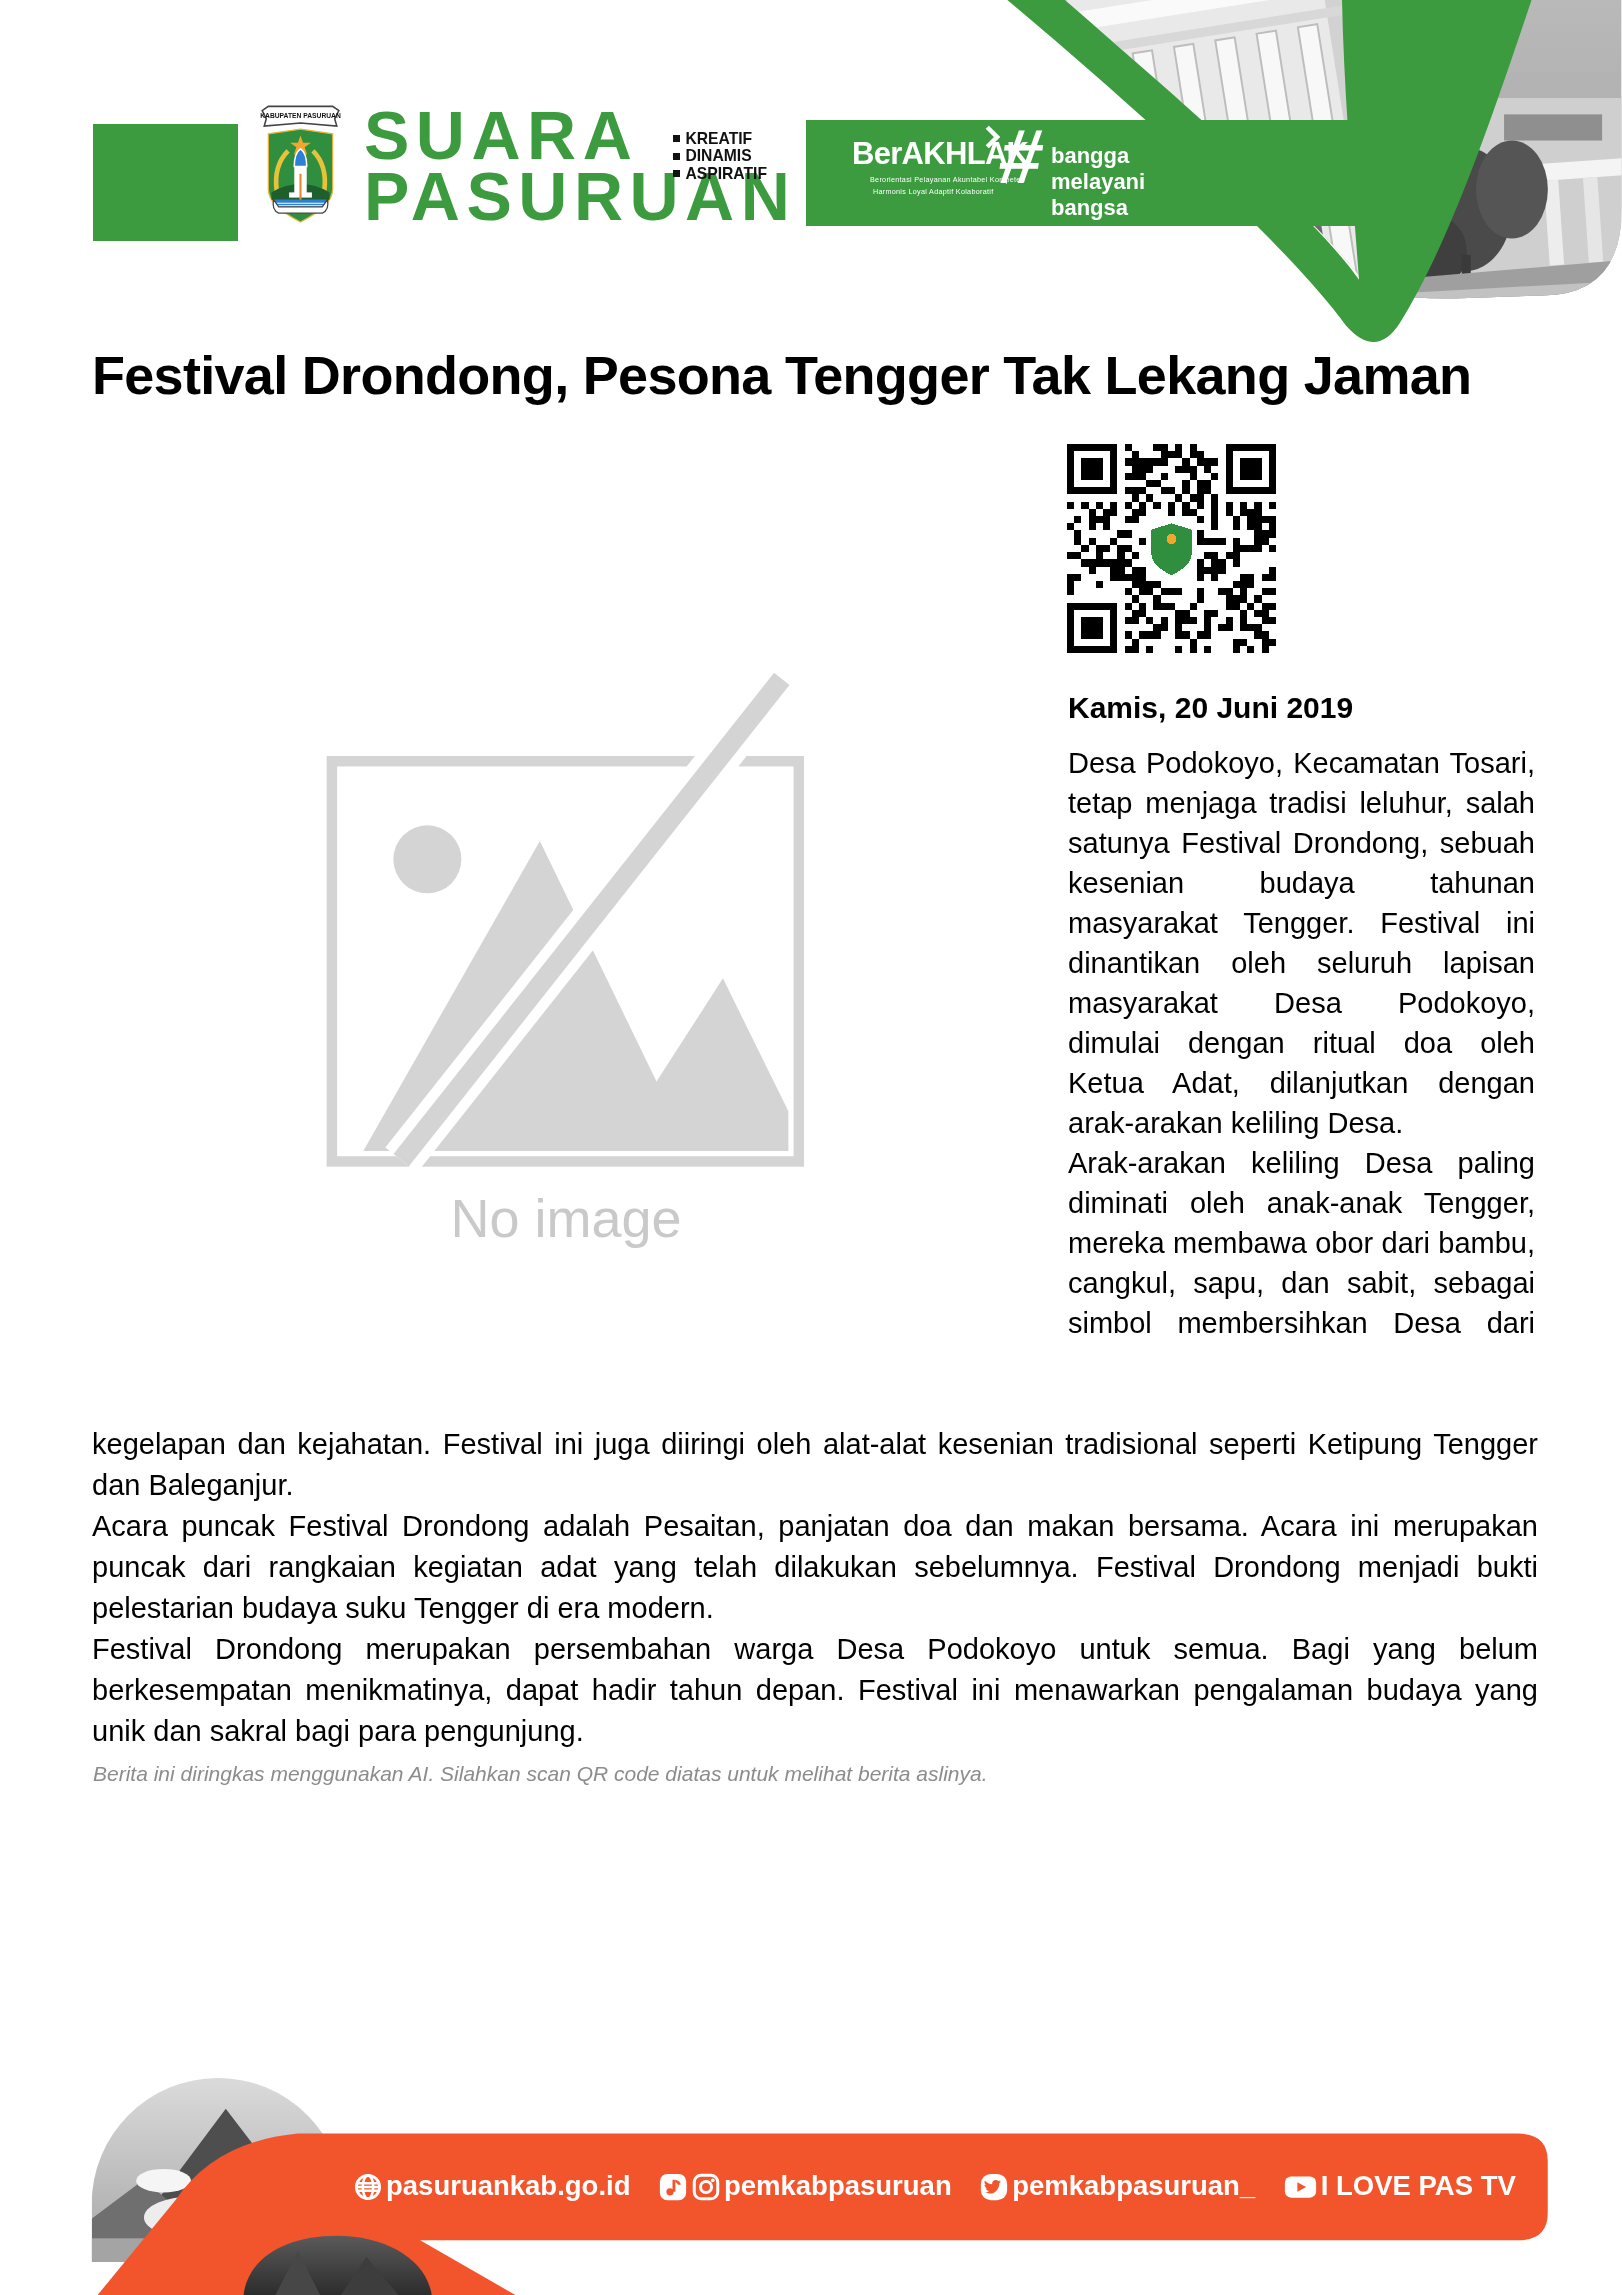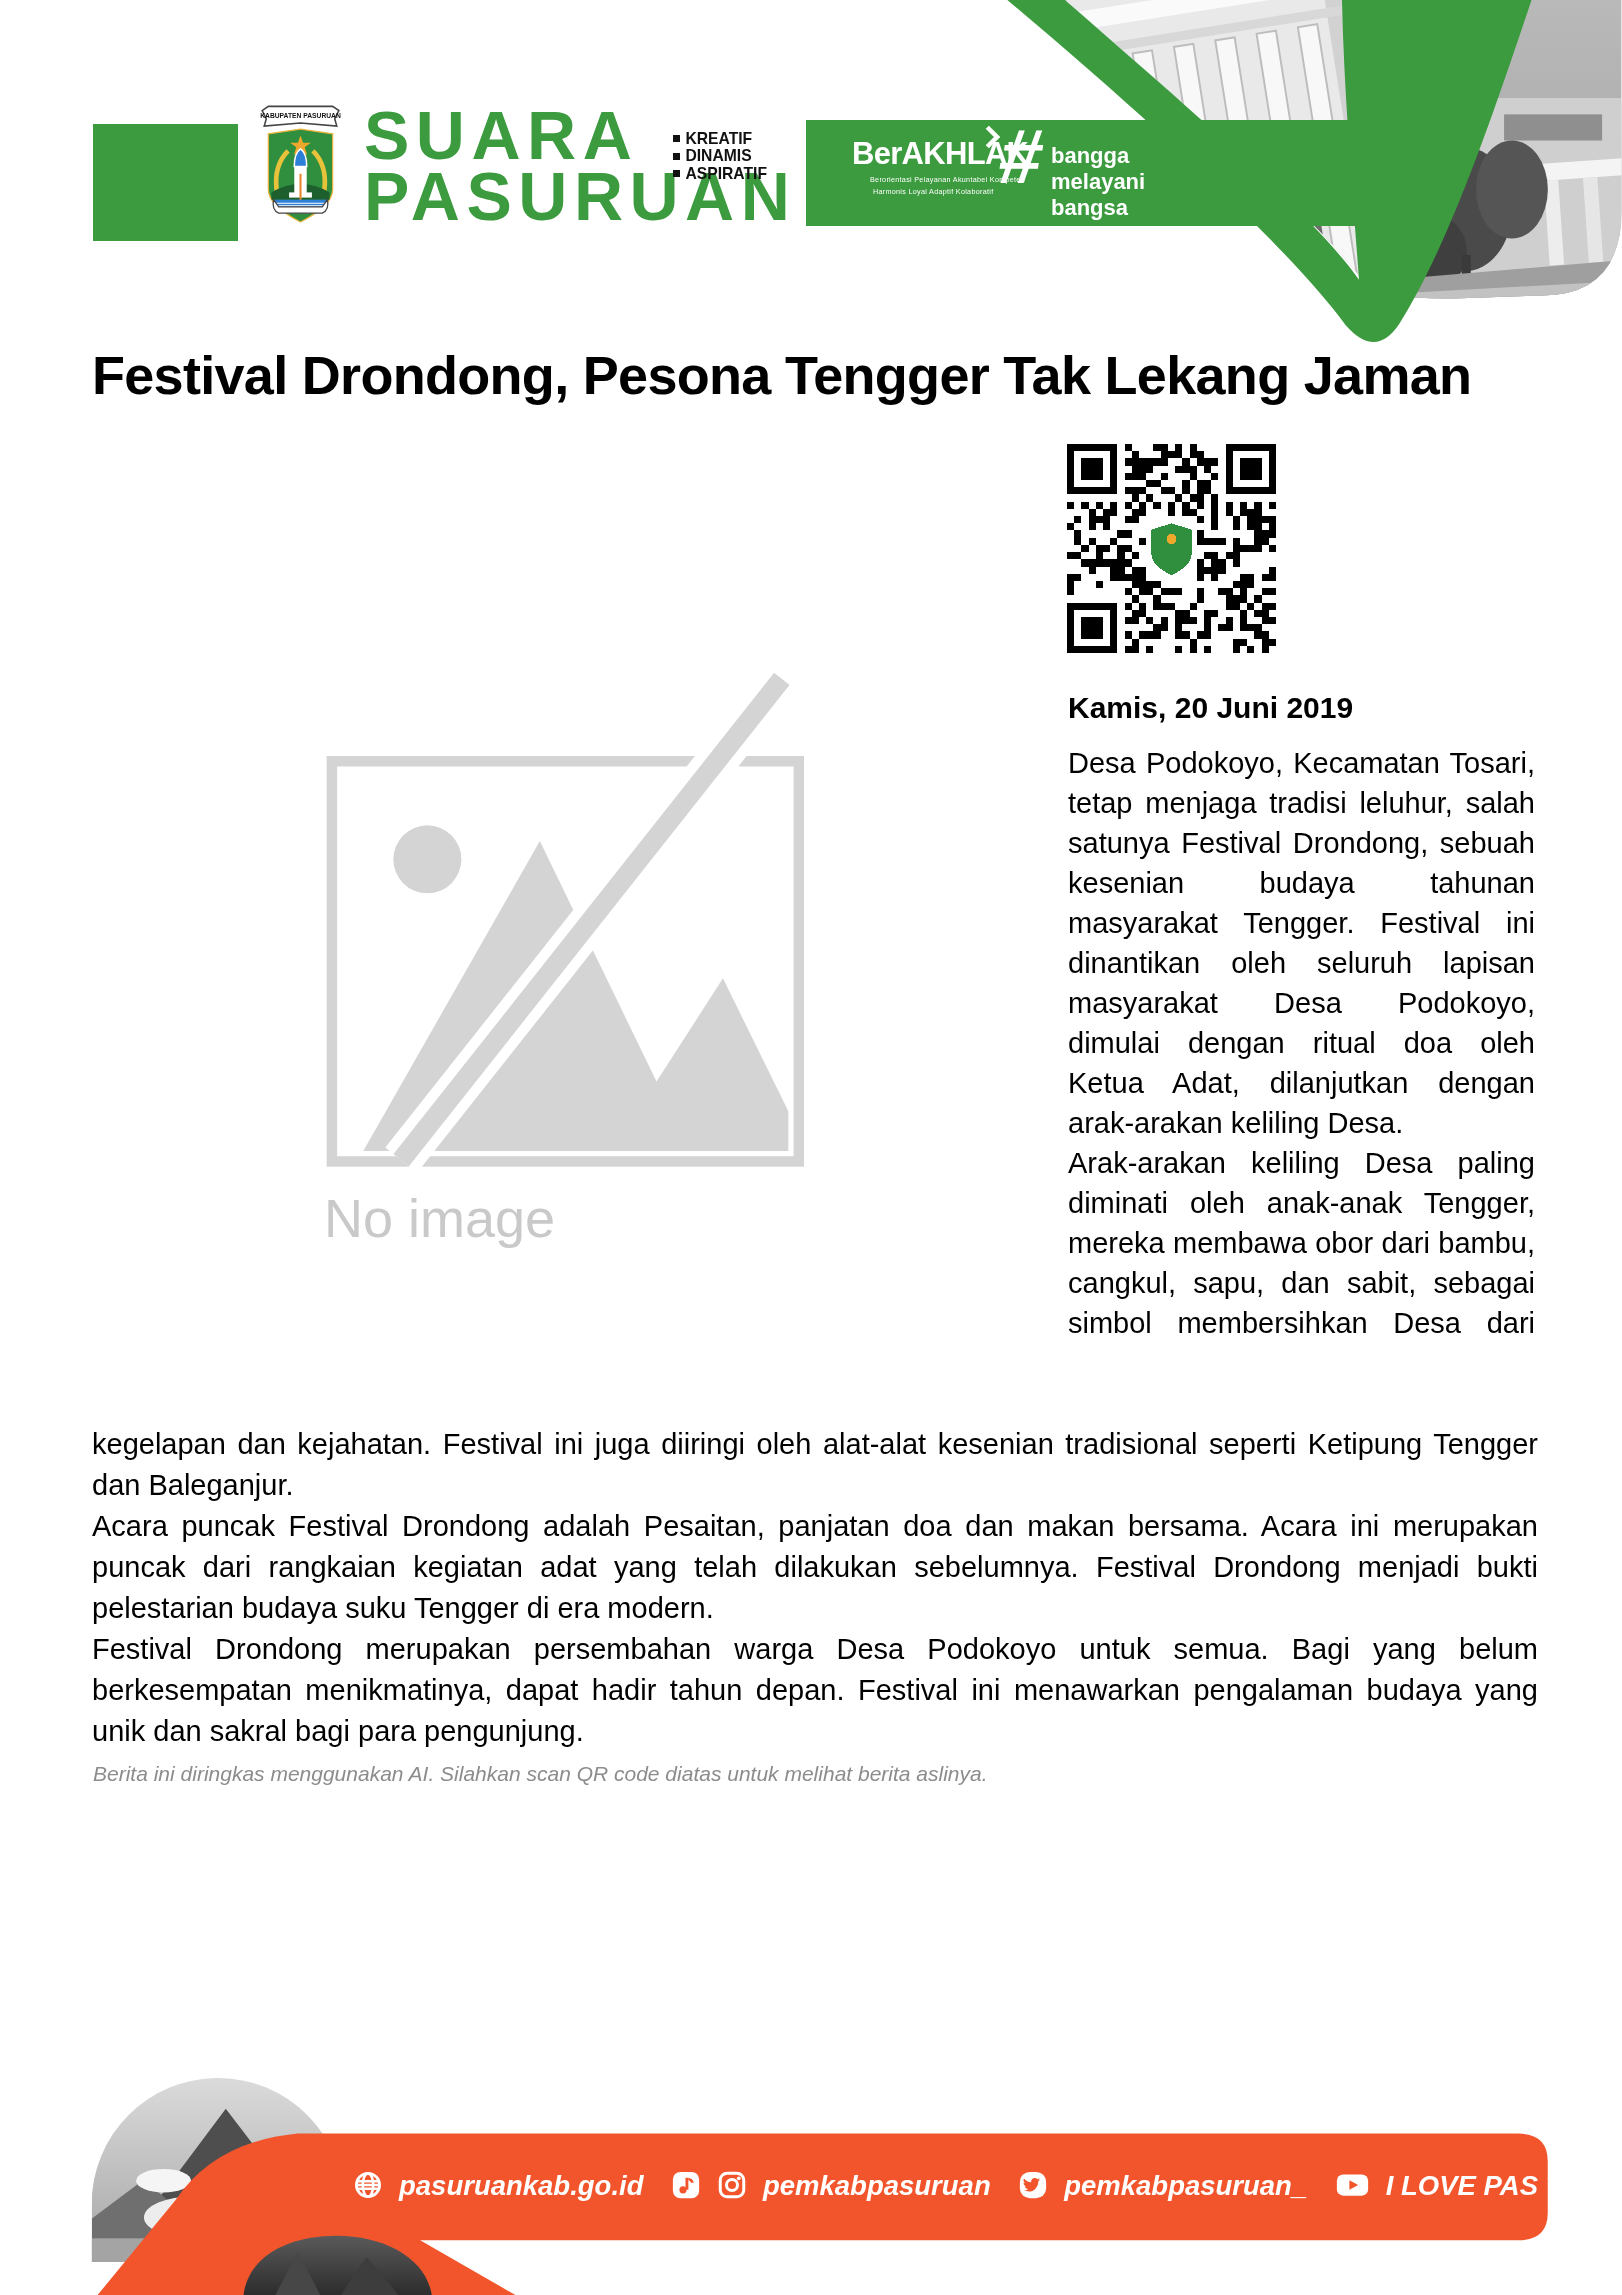--- a/index.html
+++ b/index.html
@@ -34,27 +34,27 @@
   .qr{left:1067px;top:444px;width:209px;height:209px;}
   .date{left:1068px;top:691px;font-size:30px;font-weight:bold;}
   .col-text{left:1068px;top:743px;width:467px;font-size:29px;line-height:40px;text-align:justify;}
   .col-text p{margin:0;}
   .col-text p.force-last{text-align-last:justify;}
   .full-text{left:92px;top:1424px;width:1446px;font-size:29px;line-height:41px;text-align:justify;}
   .full-text p{margin:0;}
   .disclaimer{left:93px;top:1762px;font-size:21px;font-style:italic;color:#8c8c8c;}
 
   .noimg{left:324px;top:671px;width:484px;height:609px;}
-  .noimg-label{position:absolute;left:0;top:516px;width:484px;text-align:left;
+  .noimg-label{position:absolute;left:0;top:516px;width:484px;text-align:center;
                font-size:54px;color:#c9c9c9;}
 
   
   .footer-art{left:0;top:2055px;width:1623px;height:241px;}
   .footer-row{left:353px;top:2169px;height:34px;display:flex;align-items:center;gap:27.5px;color:#fff;}
-  .fgroup{display:flex;align-items:flex-start;gap:16px;font-style:italic;}
+  .fgroup{display:flex;align-items:flex-end;gap:3px;}
   .fgroup .txt{font-size:27.5px;font-weight:bold;letter-spacing:0px;white-space:nowrap;}
   .ficon{width:30px;height:30px;display:block;}
   .ficon.wide{width:35px;}
 </style>
 </head>
 <body>
 
 <div class="page" style="--green:#3B9B3E; --orange:#F2552B;">
 
   <svg class="abs header-art" viewBox="0 0 1240 560">

